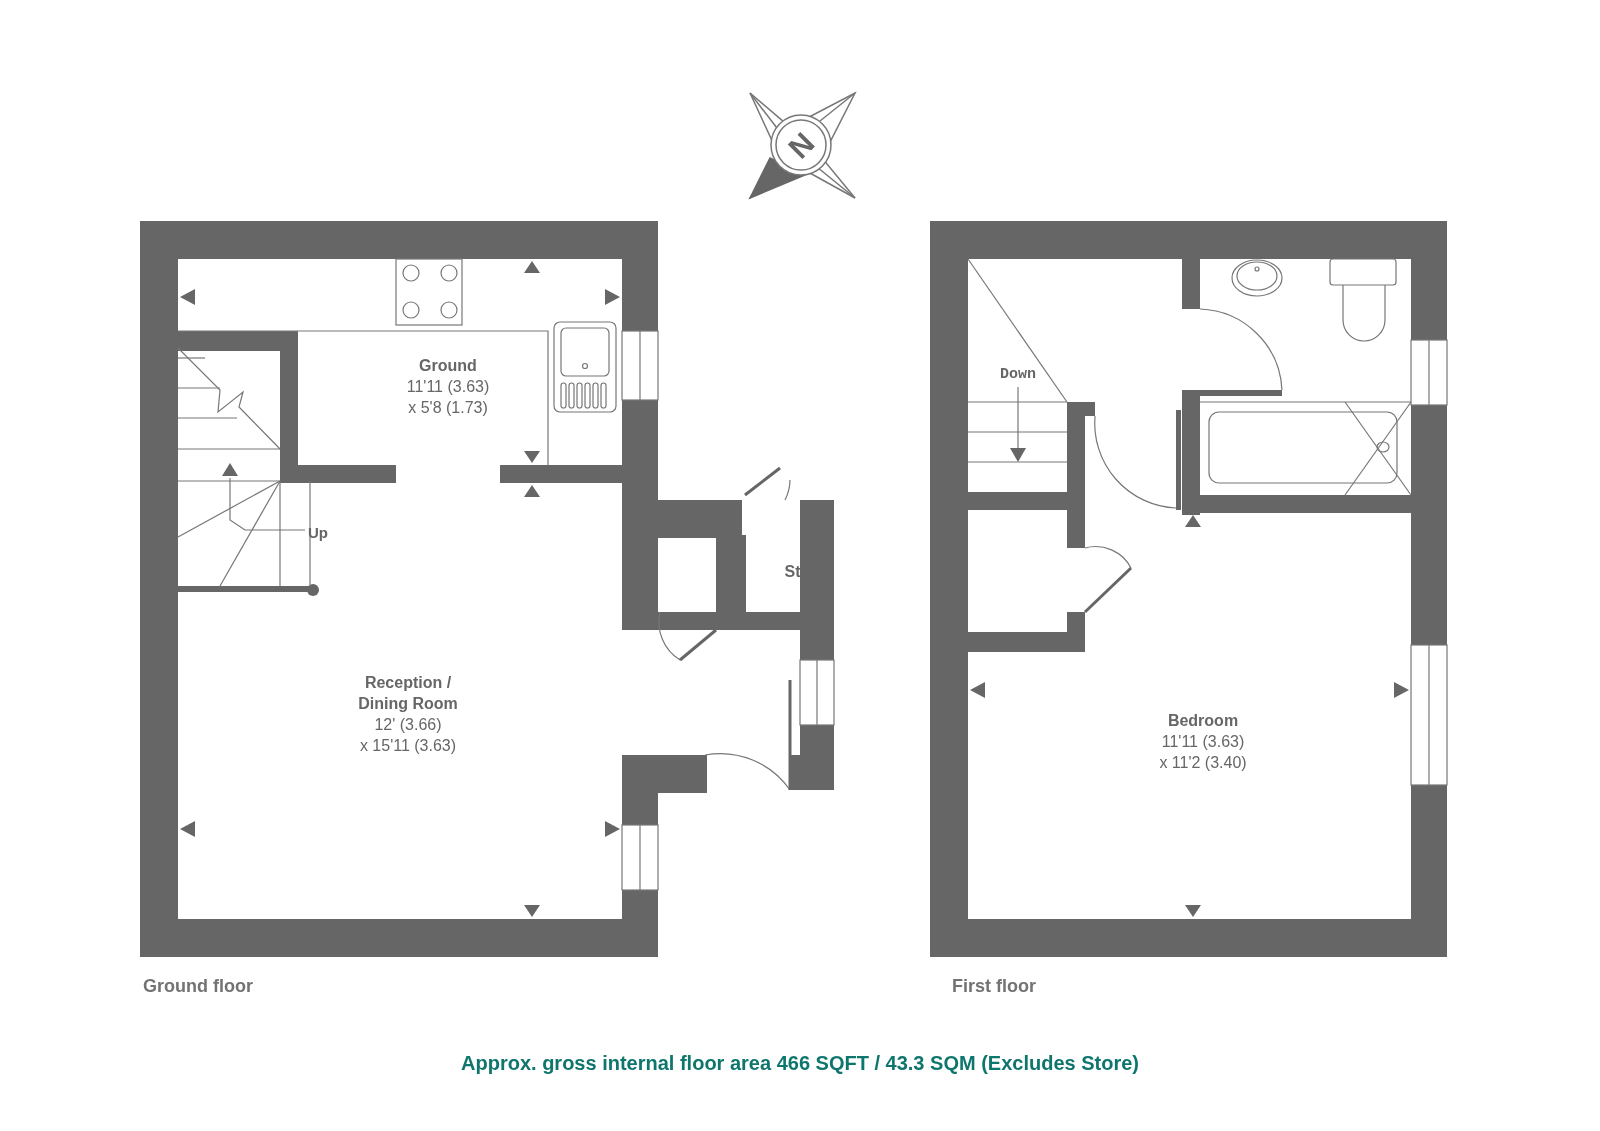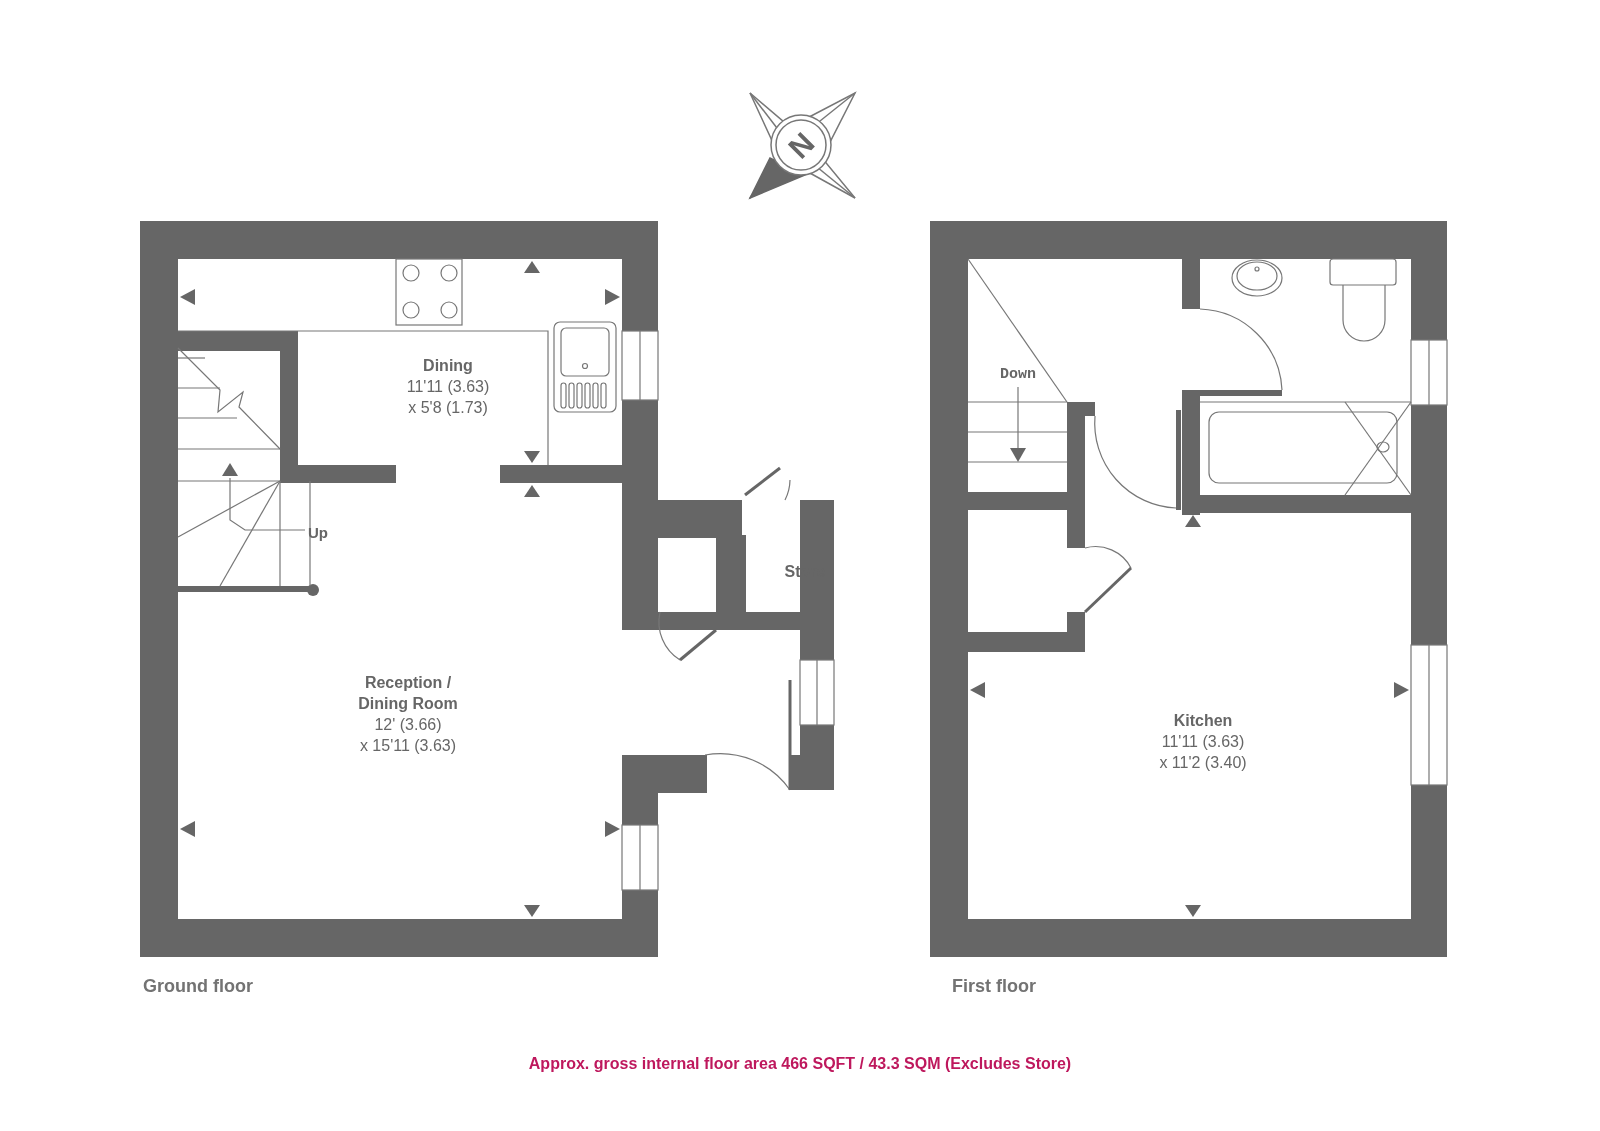--- a/index.html
+++ b/index.html
@@ -2,21 +2,21 @@
 <html><head>
 <meta charset="utf-8">
 <style>
   html, body { margin: 0; padding: 0; background: #ffffff; }
   body { width: 1600px; height: 1131px; position: relative; overflow: hidden; font-family: "Liberation Sans", "DejaVu Sans", sans-serif; color: #666666; }
   svg.plan { position: absolute; left: 0; top: 0; }
   .room-label { position: absolute; text-align: center; font-size: 16px; line-height: 21px; color: #666666; transform: translateX(-50%); white-space: nowrap; }
   .room-label .rname { font-weight: bold; }
   .floor-label { position: absolute; font-size: 18px; font-weight: bold; color: #737373; }
   .small-label { position: absolute; font-size: 15px; font-weight: bold; color: #666666; }
-  .footer { position: absolute; left: 0; width: 1600px; top: 1053px; text-align: center; font-size: 16px; font-weight: bold; line-height: 21px; color: #be185d; }
+  .footer { position: absolute; left: 0; width: 1600px; top: 1053px; text-align: center; font-size: 20px; font-weight: bold; line-height: 21px; color: #0f766e; }
 </style>
 </head>
 <body>
 
 <svg class="plan" width="1600" height="1131" viewBox="0 0 1600 1131">
 
   <g stroke="#777" stroke-width="1.5" fill="none">
     <polygon points="750,93 790,127 855,93 822,158 855,198 790,162 750,198 780,158" fill="#fff"></polygon>
     <line x1="750" y1="93" x2="790" y2="145"></line>
     <line x1="855" y1="93" x2="790" y2="145"></line>
@@ -170,42 +170,42 @@
       <polygon points="1018,462 1010,448 1026,448"></polygon>
       <polygon points="1193,515 1185,527 1201,527"></polygon>
       <polygon points="970,690 985,682 985,698"></polygon>
       <polygon points="1409,690 1394,682 1394,698"></polygon>
       <polygon points="1193,917 1185,905 1201,905"></polygon>
     </g>
   </g>
 </svg>
 
 <div class="room-label" style="left:448px; top:355px;">
-  <div class="rname">Dining</div>
+  <div class="rname">Ground</div>
   <div>11'11 (3.63)</div>
   <div>x 5'8 (1.73)</div>
 </div>
 
 <div class="room-label" style="left:408px; top:672px;">
   <div class="rname">Reception /</div>
   <div class="rname">Dining Room</div>
   <div>12' (3.66)</div>
   <div>x 15'11 (3.63)</div>
 </div>
 
 <div class="room-label" style="left:769px; top:561px;margin-left:36px;">
   <div class="rname">Store</div>
 </div>
 
 <div class="small-label" style="left:308px; top:524px;text-align:right;">Up</div>
 
 <div class="floor-label" style="left:143px; top:976px;">Ground floor</div>
 
 <div class="room-label" style="left:1203px; top:710px;">
-  <div class="rname">Kitchen</div>
+  <div class="rname">Bedroom</div>
   <div>11'11 (3.63)</div>
   <div>x 11'2 (3.40)</div>
 </div>
 
 <div class="small-label" style="left:1000px; top:366px;font-family:Liberation Mono, monospace;">Down</div>
 
 <div class="floor-label" style="left:940px; top:976px;margin-left:12px;">First floor</div>
 
 <div class="footer">
   <div>Approx. gross internal floor area 466 SQFT / 43.3 SQM (Excludes Store)</div>

